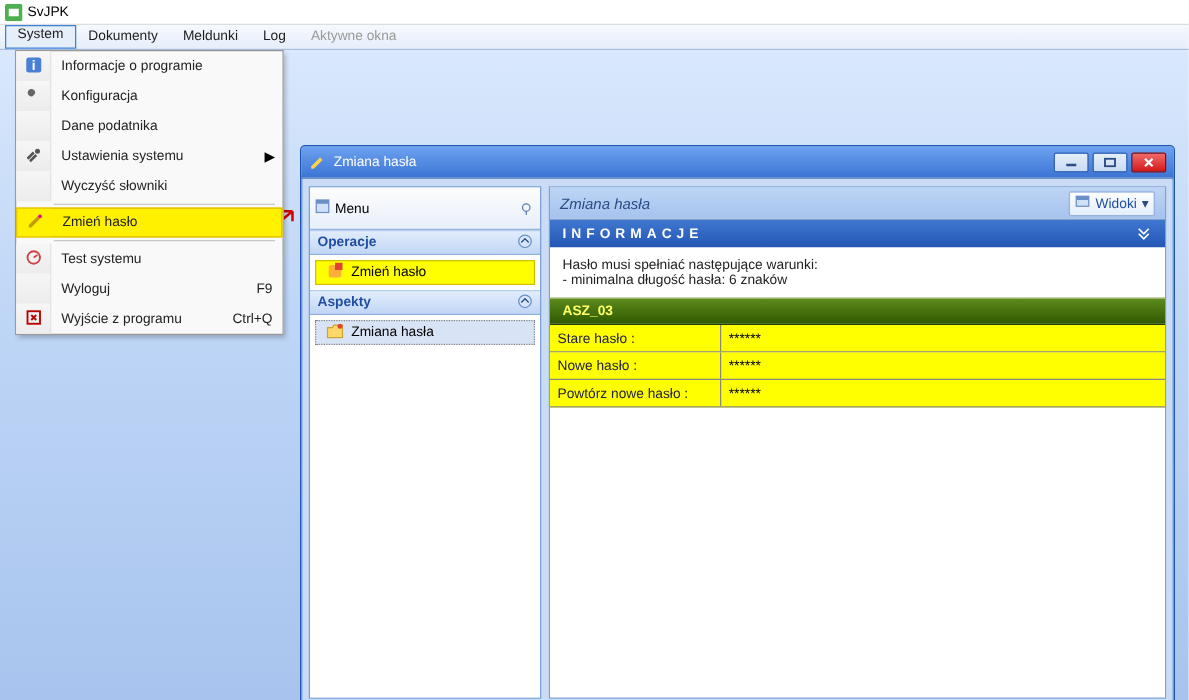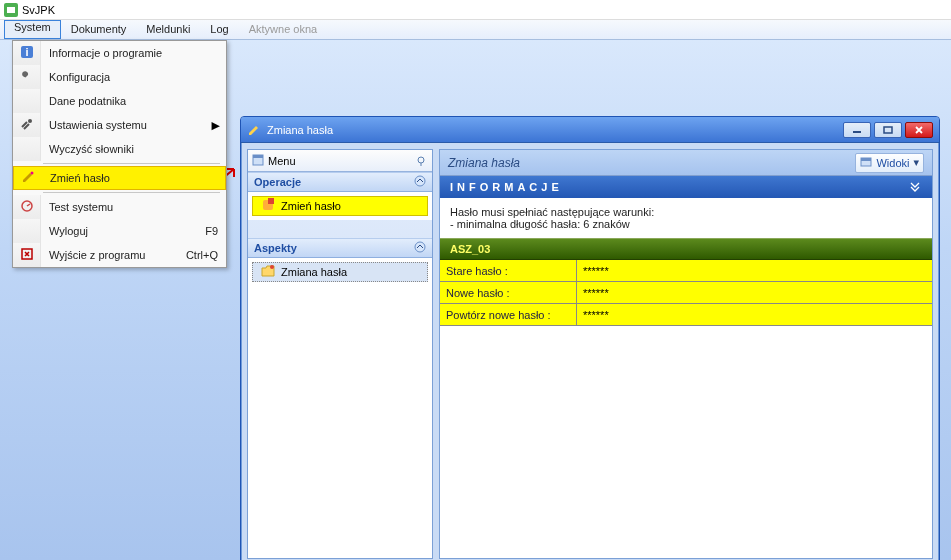--- a/index.html
+++ b/index.html
@@ -40,21 +40,21 @@
   .child-title .ct-icon{width:14px;height:14px;margin-right:6px}
   .child-title .ct-text{color:#fff;font-weight:400}
   .child-title .winbtns{margin-left:auto;display:flex;gap:3px}
   .child-title .wbtn{width:28px;height:16px;border:1px solid #3763b5;background:linear-gradient(#e6eef9,#c8dbf4);display:flex;align-items:center;justify-content:center;border-radius:2px}
   .child-title .wbtn.close{background:linear-gradient(#f26a6a,#d31919);border-color:#8a0c0c}
   
   .child-body{display:flex;height:calc(100% - 26px);padding:6px;gap:6px}
   
   
   .left-panel{width:186px;background:linear-gradient(#e5eefc,#b9d0f2);border:1px solid #7ba0d6;display:flex;flex-direction:column}
-  .lp-menuhdr{height:22px;background:linear-gradient(#fdfdfd,#e8effa);border-bottom:1px solid #96b3de;display:flex;align-items:center;padding:0 4px}
+  .lp-menuhdr{height:34px;background:linear-gradient(#fdfdfd,#e8effa);border-bottom:1px solid #96b3de;display:flex;align-items:center;padding:0 4px}
   .lp-menuhdr .pin{margin-left:auto;width:14px;height:14px;display:flex;align-items:center;justify-content:center}
   .lp-section-hdr{height:20px;background:linear-gradient(#e2edfc,#c1d6f5);border-top:1px solid #b6cdee;border-bottom:1px solid #8eafdf;display:flex;align-items:center;padding:0 6px;color:#1f4ea3;font-weight:bold}
   .lp-section-hdr .chev{margin-left:auto}
   .lp-section-body{background:#fff;padding:4px 0}
   .lp-item{display:flex;align-items:center;height:20px;padding:0 8px;gap:6px}
   .lp-item.hl{background:#ffff00;border:1px solid #d0c000;margin:0 4px}
   .lp-item.sel{background:#d8e4f5;border:1px dotted #888;margin:0 4px}
   
   
   .right-panel{flex:1;background:#fff;border:1px solid #7ba0d6;display:flex;flex-direction:column}
@@ -227,21 +227,21 @@
       </div>
       <div class="lp-section-body">
         <div class="lp-item hl">
           <span><svg width="14" height="14">
                 <rect x="2" y="2" width="10" height="10" fill="#ffae3a" rx="2"></rect>
                 <rect x="7" y="0" width="6" height="6" fill="#d43"></rect>
               </svg></span>
           <span>Zmień hasło</span>
         </div>
       </div>
-      <div class="lp-section-hdr" style="margin-top:18px">
+      <div class="lp-section-hdr" style="margin-top:0">
         <span>Aspekty</span>
         <span class="chev"><svg width="12" height="12">
               <circle cx="6" cy="6" r="5" fill="#d7e6fb" stroke="#6a8fc7"></circle>
               <path d="M3 7 L6 4 L9 7" stroke="#2a4b83" fill="none"></path>
             </svg></span>
       </div>
       <div class="lp-section-body" style="flex:1">
         <div class="lp-item sel">
           <span><svg width="14" height="12">
                 <path d="M1 3 L5 3 L6 1 L13 1 L13 11 L1 11 Z" fill="#ffd76a" stroke="#c9a52e"></path>

